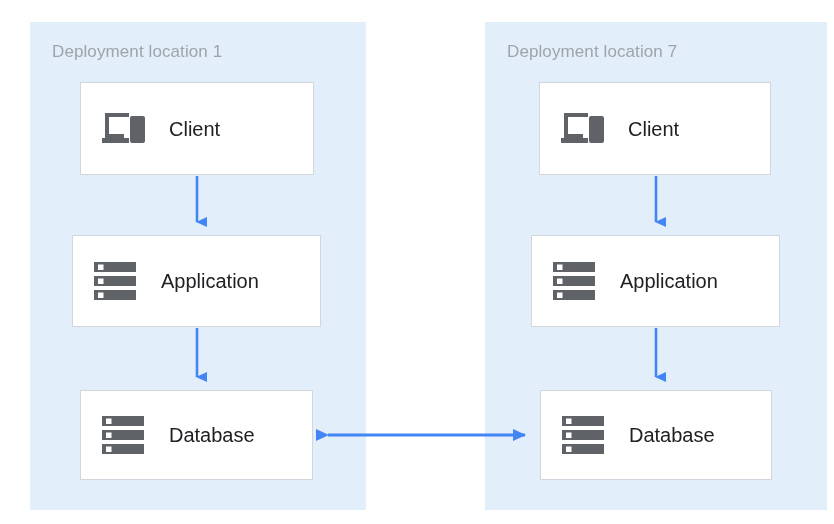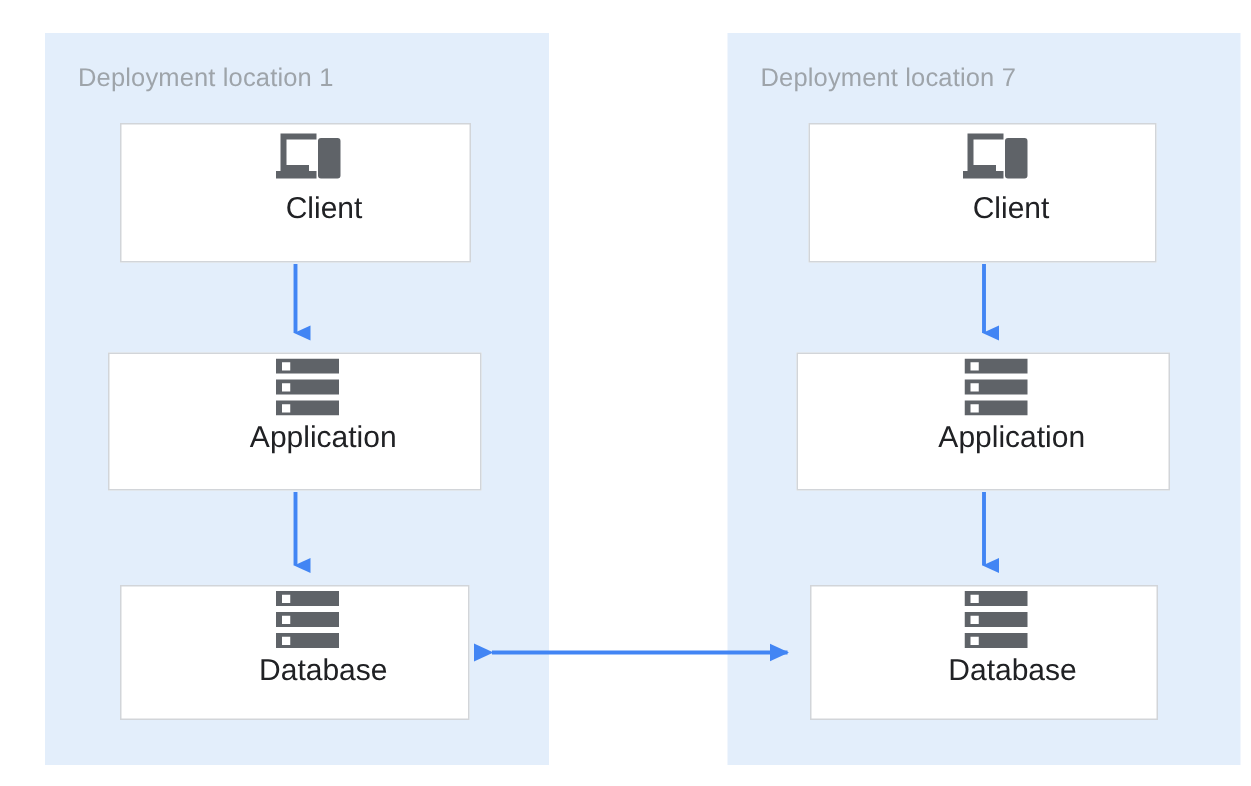--- a/index.html
+++ b/index.html
@@ -43,21 +43,21 @@
     letter-spacing: 0.1px;
   }
 
   
   .node {
     position: absolute;
     background: #ffffff;
     border: 1px solid #D2D5D9;
     box-sizing: border-box;
     display: flex;
-    flex-direction: column;
+    flex-direction: row;
     align-items: center;
     justify-content: flex-start;
     padding-left: 18px;
   }
   .node-label {
     font-size: 20px;
     line-height: 24px;
     color: #202124;
     margin-left: 20px;
     white-space: nowrap;

